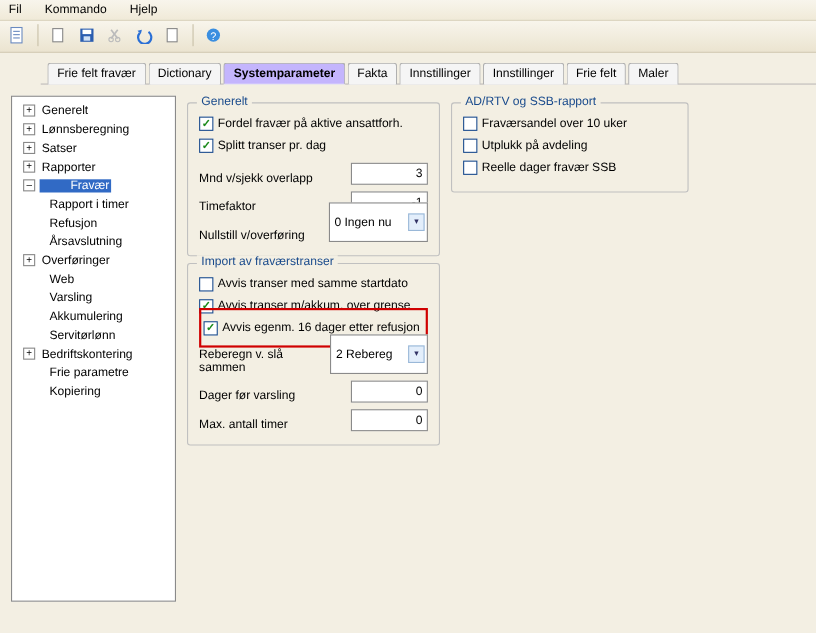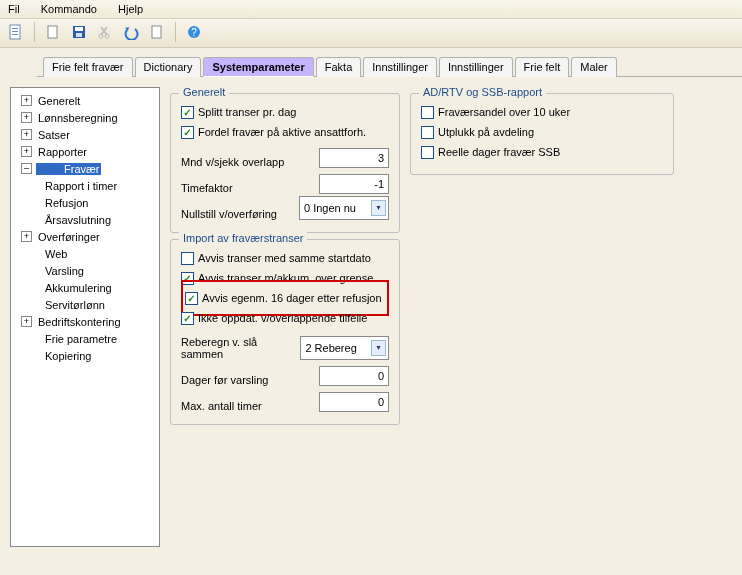--- a/index.html
+++ b/index.html
@@ -119,21 +119,21 @@
   }
   .groupbox .legend {
     position: absolute;
     top: -8px;
     left: 8px;
     background: #f3efe3;
     padding: 0 4px;
     color: #1a4b8c;
   }
   .col1 { width: 230px; }
-  .col2 { width: 264px; }
+  .col2 { width: 216px; }
   .cb-row {
     display: flex;
     align-items: center;
     height: 20px;
     gap: 4px;
   }
   .cb {
     width: 13px; height: 13px;
     border: 1px solid #1a4b8c;
     background: #fff;
@@ -153,21 +153,21 @@
     width: 70px;
     height: 20px;
     border: 1px solid #8a8a8a;
     background: #fff;
     text-align: right;
     padding: 0 4px;
     font: inherit;
   }
   .combo {
     width: 90px;
-    height: 24px;
+    height: 36px;
     border: 1px solid #8a8a8a;
     background: #fff;
     display: flex;
     align-items: center;
     justify-content: space-between;
     padding: 0 2px 0 4px;
     cursor: pointer;
   }
   .combo .arrow {
     width: 15px; height: 16px;
@@ -318,25 +318,25 @@
       </div>
   </div>
 
   <div class="right-area">
     <div>
 
       <div class="groupbox col1">
         <div class="legend">Generelt</div>
         <div class="cb-row">
             <span class="cb checked"></span>
-            <span>Splitt transer pr. dag</span>
+            <span>Fordel fravær på aktive ansattforh.</span>
           </div>
         <div class="cb-row">
             <span class="cb checked"></span>
-            <span>Fordel fravær på aktive ansattforh.</span>
+            <span>Splitt transer pr. dag</span>
           </div>
         <div class="field-row">
           <span>Mnd v/sjekk overlapp</span>
           <input class="txt-input" value="3" style="">
         </div>
         <div class="field-row">
           <span>Timefaktor</span>
           <input class="txt-input" value="-1" style="">
         </div>
         <div class="field-row">
@@ -357,24 +357,20 @@
         <div class="cb-row">
             <span class="cb checked"></span>
             <span>Avvis transer m/akkum. over grense</span>
           </div>
         <div class="cb-row">
           <div class="highlight-red">
             <span class="cb checked"></span>
               <span>Avvis egenm. 16 dager etter refusjon</span>
           </div>
         </div>
-        <div class="cb-row">
-            <span class="cb checked"></span>
-            <span>Ikke oppdat. v/overlappende tilfelle</span>
-          </div>
         <div class="field-row" style="margin-top:6px">
           <span>Reberegn v. slå sammen</span>
           <div class="combo">
             <span>2 Rebereg</span>
             <span class="arrow">▾</span>
           </div>
         </div>
         <div class="field-row">
           <span>Dager før varsling</span>
           <input class="txt-input" value="0" style="">

